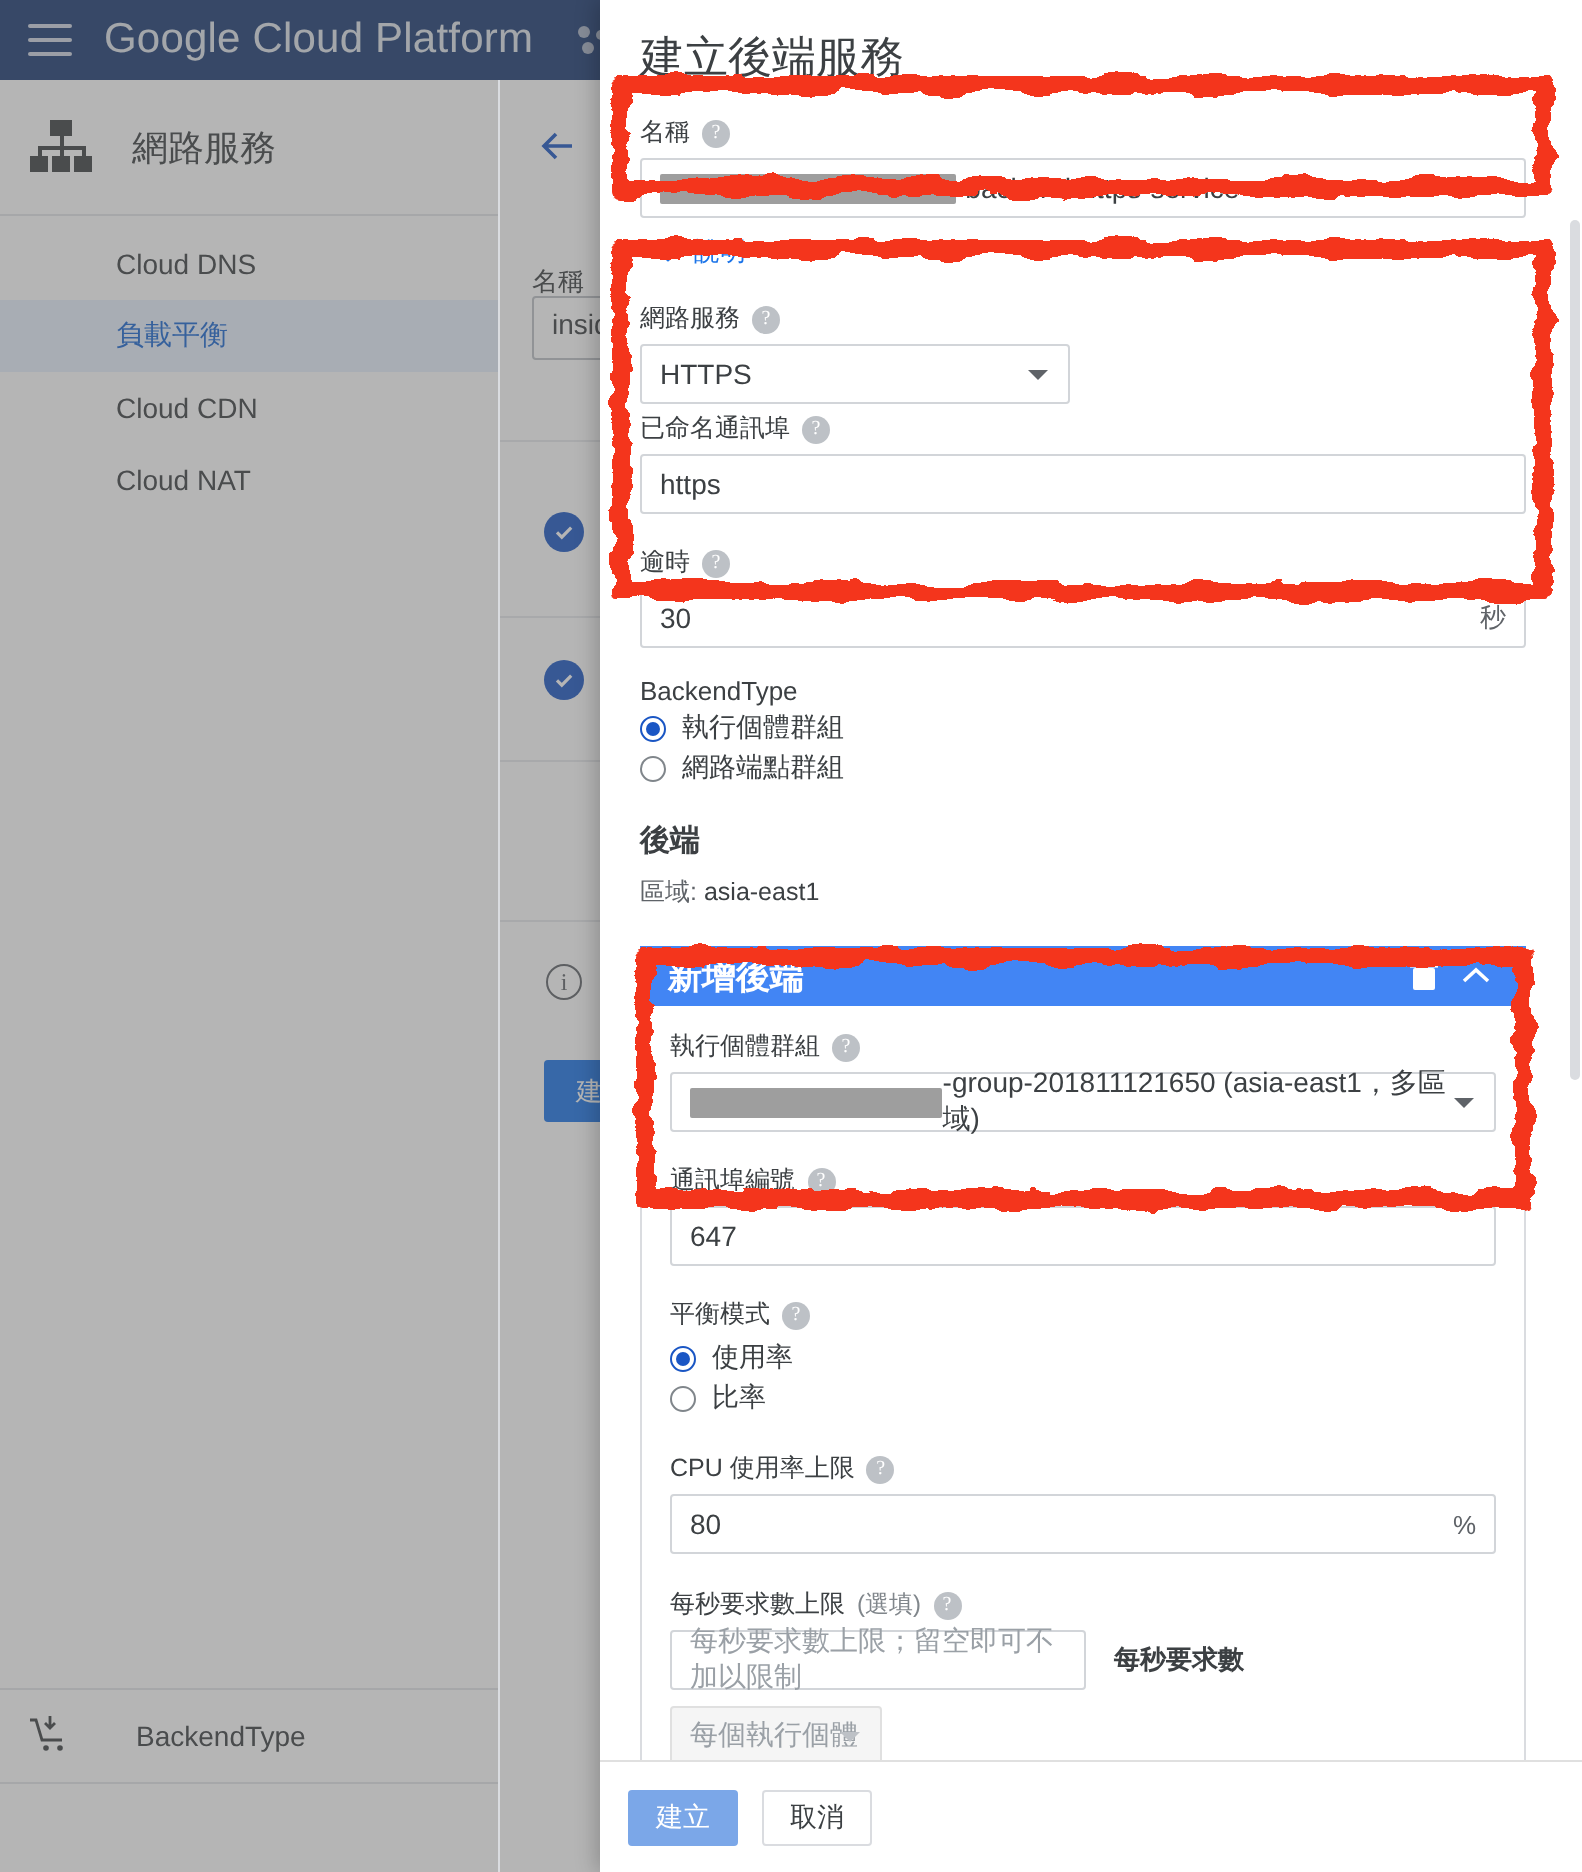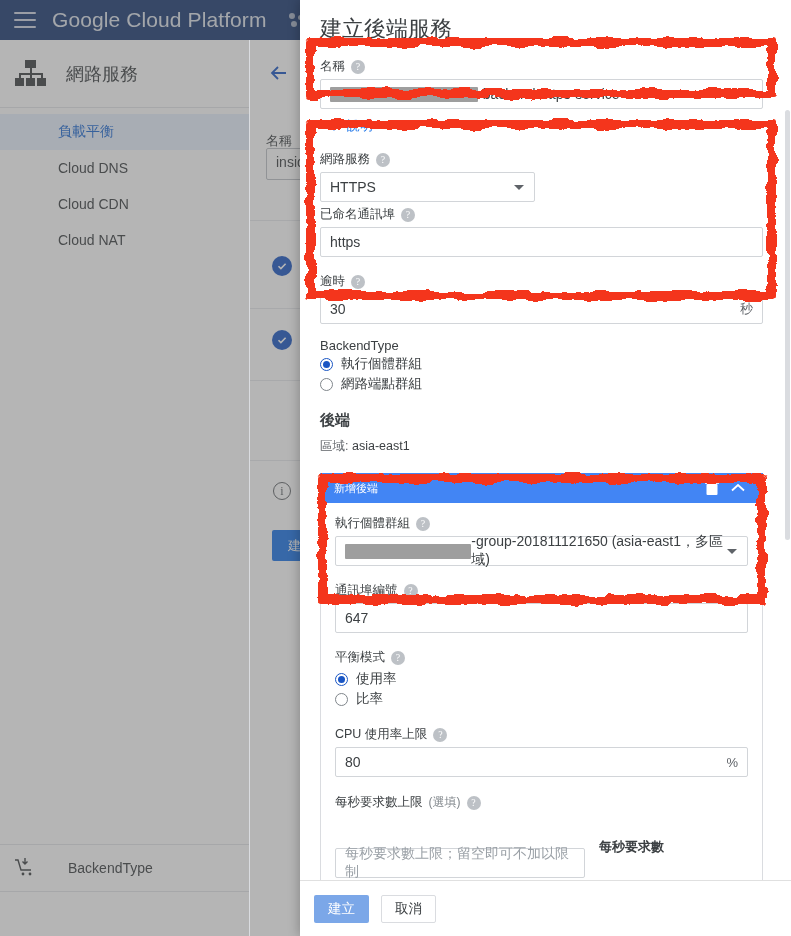--- a/index.html
+++ b/index.html
@@ -195,28 +195,28 @@
   .radio-label { font-size: 13.5px; color: #3c4043; }
   .plain-label { font-size: 13px; color: #3c4043; margin-bottom: 2px; }
 
   .sec-head { font-size: 15px; color: #3c4043; font-weight: bold; margin: 18px 0 8px 0; }
   .sec-sub { font-size: 12.5px; color: #5f6368; margin-bottom: 18px; }
   .sec-sub b { color: #3c4043; font-weight: normal; }
 
   .card { border: 1px solid #dadce0; border-top: none; }
   .card-head {
     background: #4285f4; height: 30px; display: flex; align-items: center;
-    padding: 0 12px 0 14px; color: #fff; font-size: 11px;
+    padding: 0 12px 0 14px; color: #fff; font-size: 17px; font-weight: bold;
   }
   .card-head .sp { flex: 1; }
   .card-head .ic { width: 26px; display: flex; justify-content: center; cursor: pointer; }
   .card-body { padding: 12px 14px 14px 14px; }
 
   .rps-row { display: flex; align-items: center; gap: 14px; }
-  .rps-row .rps-input { width: 250px; margin-top: 33px; }
+  .rps-row .rps-input { width: 208px; }
   .rps-suffix { font-size: 13px; color: #3c4043; font-weight: bold; }
 
   .modal-foot {
     flex: none; height: 56px; border-top: 1px solid #e0e0e0; background: #fff;
     display: flex; align-items: center; padding-left: 14px; gap: 12px;
   }
   .btn-primary {
     background: #7ba7e8; color: #fff; font-size: 13.5px; border-radius: 2px;
     height: 28px; padding: 0 14px; display: flex; align-items: center;
     border: none; cursor: pointer;
@@ -284,25 +284,25 @@
         <i class="v1"></i>
           <i class="v2"></i>
           <i class="v3"></i>
         <i class="b1"></i>
           <i class="b2"></i>
           <i class="b3"></i>
       </span>
       <span class="ln-title">網路服務</span>
     </div>
     <div class="ln-list">
+      <div class="ln-item">
+        <span>Cloud DNS</span>
+      </div>
       <div class="ln-item active">
         <span>負載平衡</span>
-      </div>
-      <div class="ln-item">
-        <span>Cloud DNS</span>
       </div>
       <div class="ln-item">
         <span>Cloud CDN</span>
       </div>
       <div class="ln-item">
         <span>Cloud NAT</span>
       </div>
     </div>
     <div class="ln-market">
       <span class="cart-icon">

